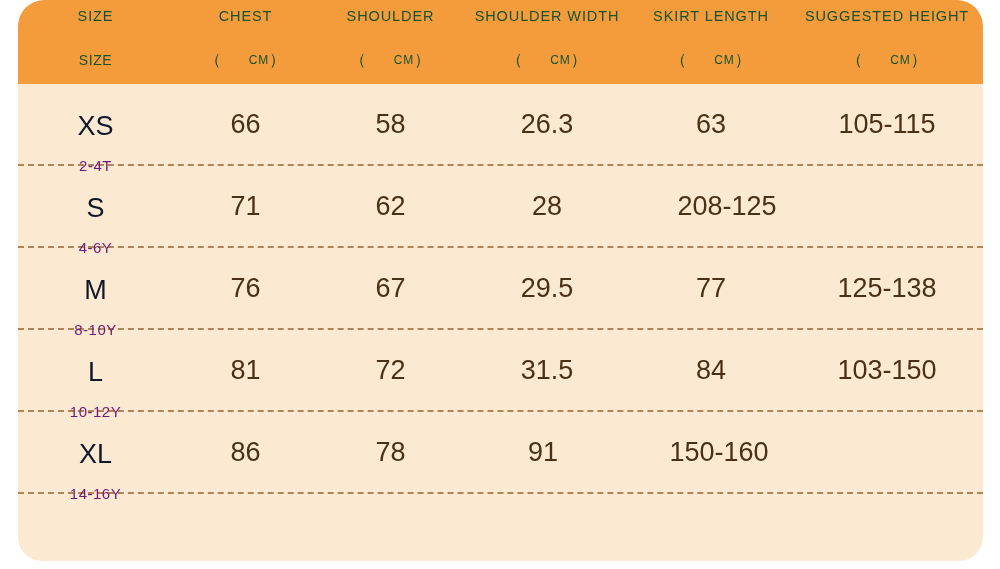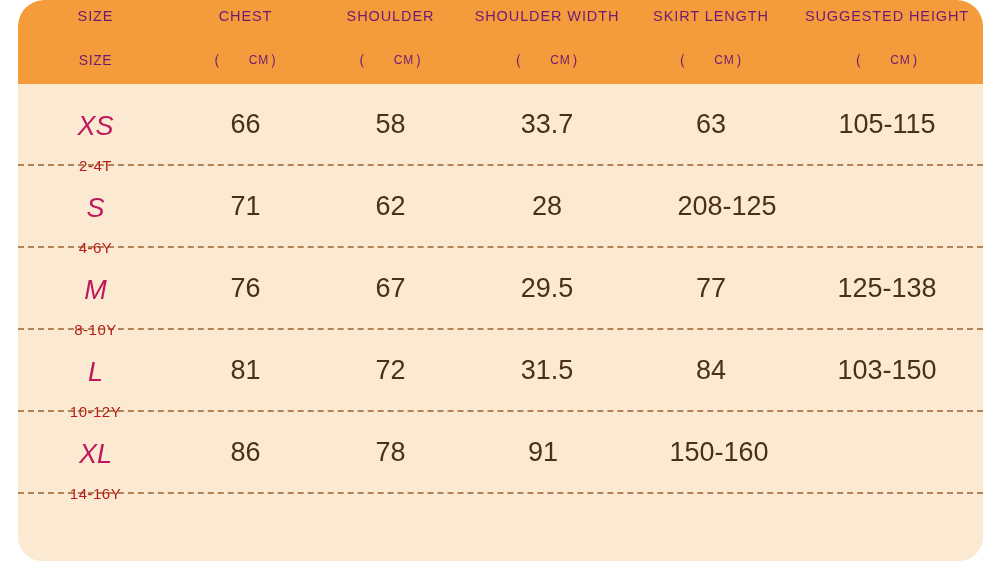--- a/index.html
+++ b/index.html
@@ -42,21 +42,21 @@
     width: 100%;
     display: flex;
   }
   .header-row.titles { top: 5px; }
   .header-row.units  { top: 49px; }
 
   .hcell {
     display: flex;
     align-items: center;
     justify-content: center;
-    color: #701a75;
+    color: #14532d;
     white-space: nowrap;
   }
   .header-row.titles .hcell {
     font-size: 14.5px;
     letter-spacing: 0.9px;
     height: 22px;
   }
   .header-row.units .hcell {
     font-size: 14px;
     letter-spacing: 0.6px;
@@ -101,33 +101,32 @@
   }
 
   
   .size-cell {
     position: relative;
     flex-direction: column;
     justify-content: center;
   }
   .size-label {
     font-size: 27px;
-    color: #be185d;
+    color: #0f172a;
     line-height: 1;
     margin-top: 4px;
-    font-style: italic;
   }
   .size-age {
     position: absolute;
     left: 0;
     right: 0;
     bottom: -9px;
     text-align: center;
     font-size: 15px;
-    color: #b91c1c;
+    color: #701a75;
     letter-spacing: 0.5px;
     line-height: 1;
   }
 
   .filler-row {
     height: 77px;
   }
 </style>
 </head>
 <body>
@@ -178,21 +177,21 @@
 
   <div class="body-area">
 
     <div class="data-row">
       <div class="dcell col-size size-cell">
         <span class="size-label">XS</span>
         <span class="size-age">2-4T</span>
       </div>
       <div class="dcell col-chest">66</div>
       <div class="dcell col-waist">58</div>
-      <div class="dcell col-shoulder">33.7</div>
+      <div class="dcell col-shoulder">26.3</div>
       <div class="dcell col-skirt">63</div>
       <div class="dcell col-height">105-115</div>
     </div>
 
     <div class="data-row">
       <div class="dcell col-size size-cell">
         <span class="size-label">S</span>
         <span class="size-age">4-6Y</span>
       </div>
       <div class="dcell col-chest">71</div>

